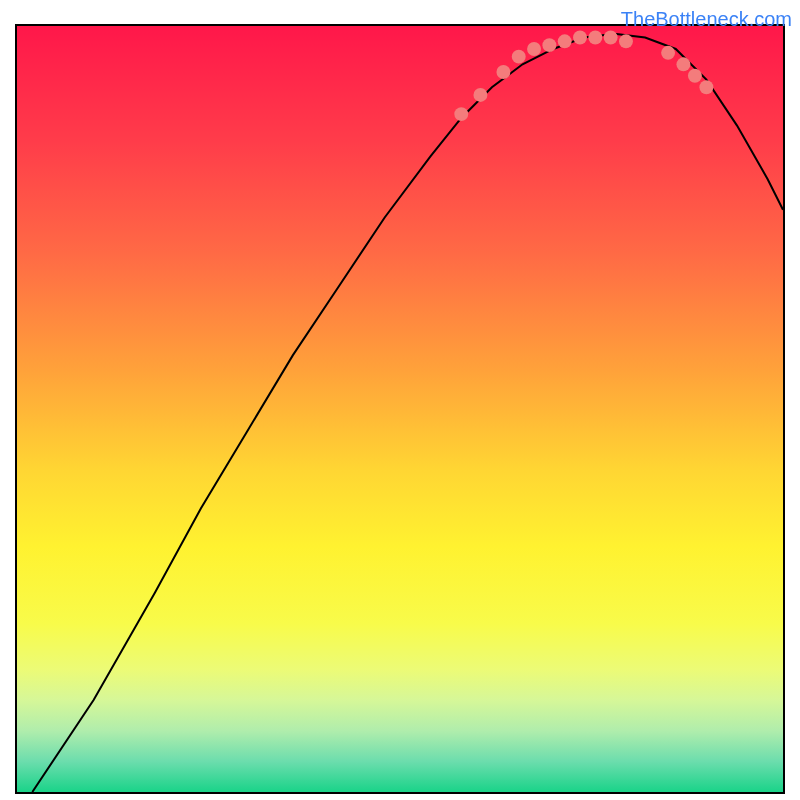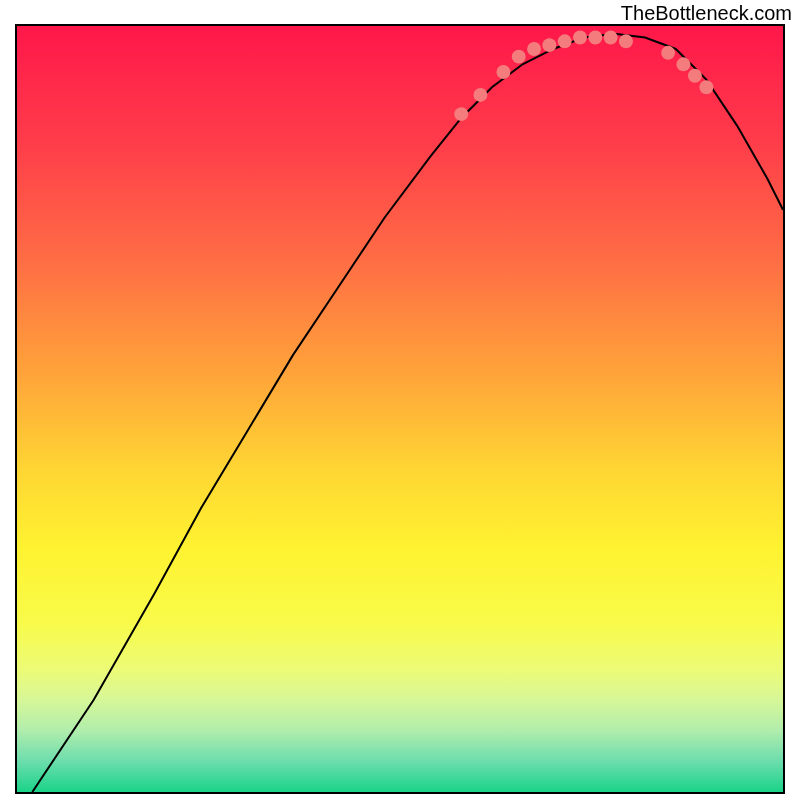--- a/index.html
+++ b/index.html
@@ -9,24 +9,24 @@
   }
   body {
     width: 800px;
     height: 800px;
     background: #ffffff;
     font-family: Arial, sans-serif;
     position: relative;
   }
   .watermark {
     position: absolute;
-    top: 2px;
+    top: 8px;
     right: 8px;
     font-size: 20px;
-    color: #000000;
+    color: #3b82f6;
     font-weight: normal;
     z-index: 10;
   }
   .chart-container {
     position: absolute;
     top: 24px;
     left: 15px;
     width: 770px;
     height: 770px;
     border: 2px solid #000000;

